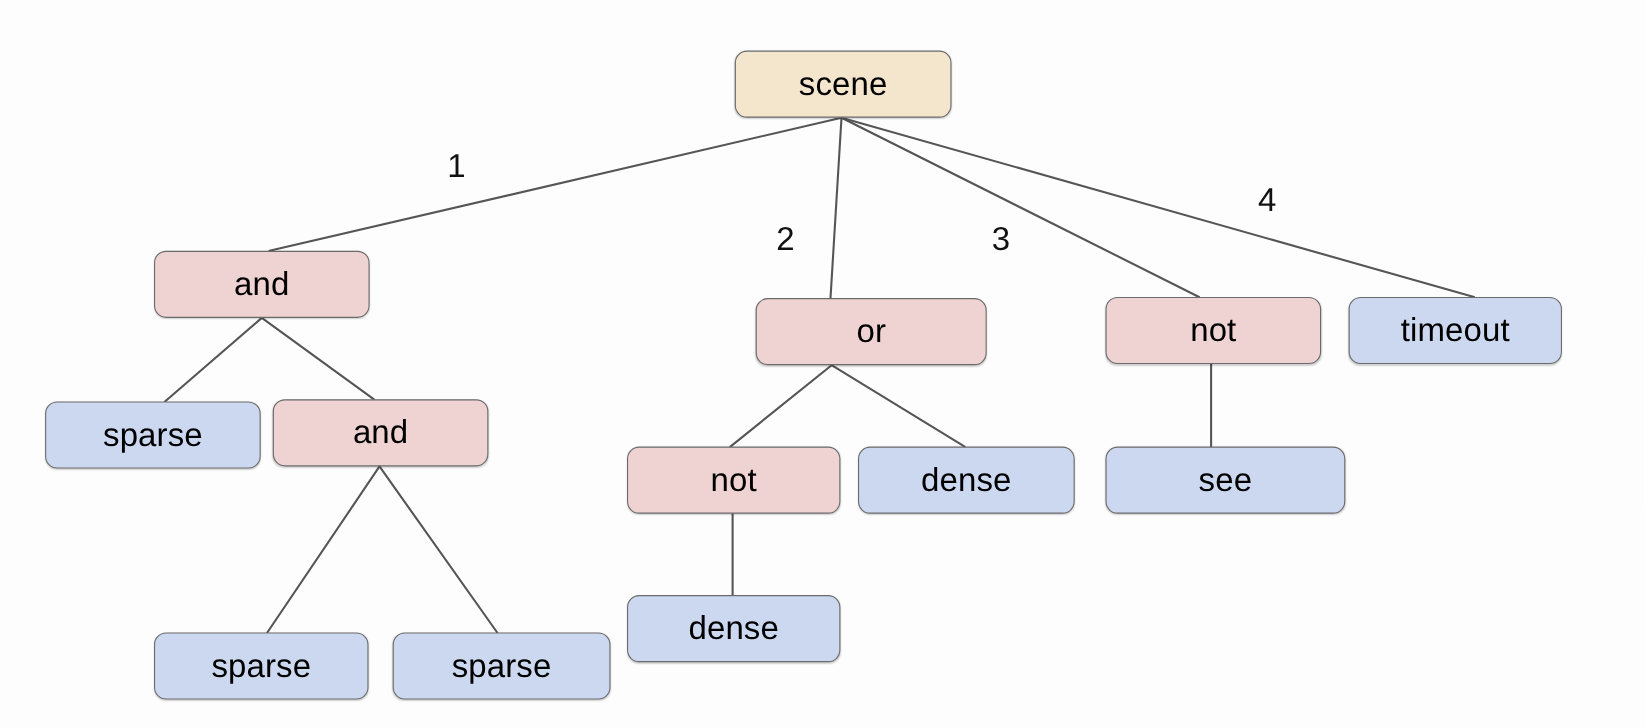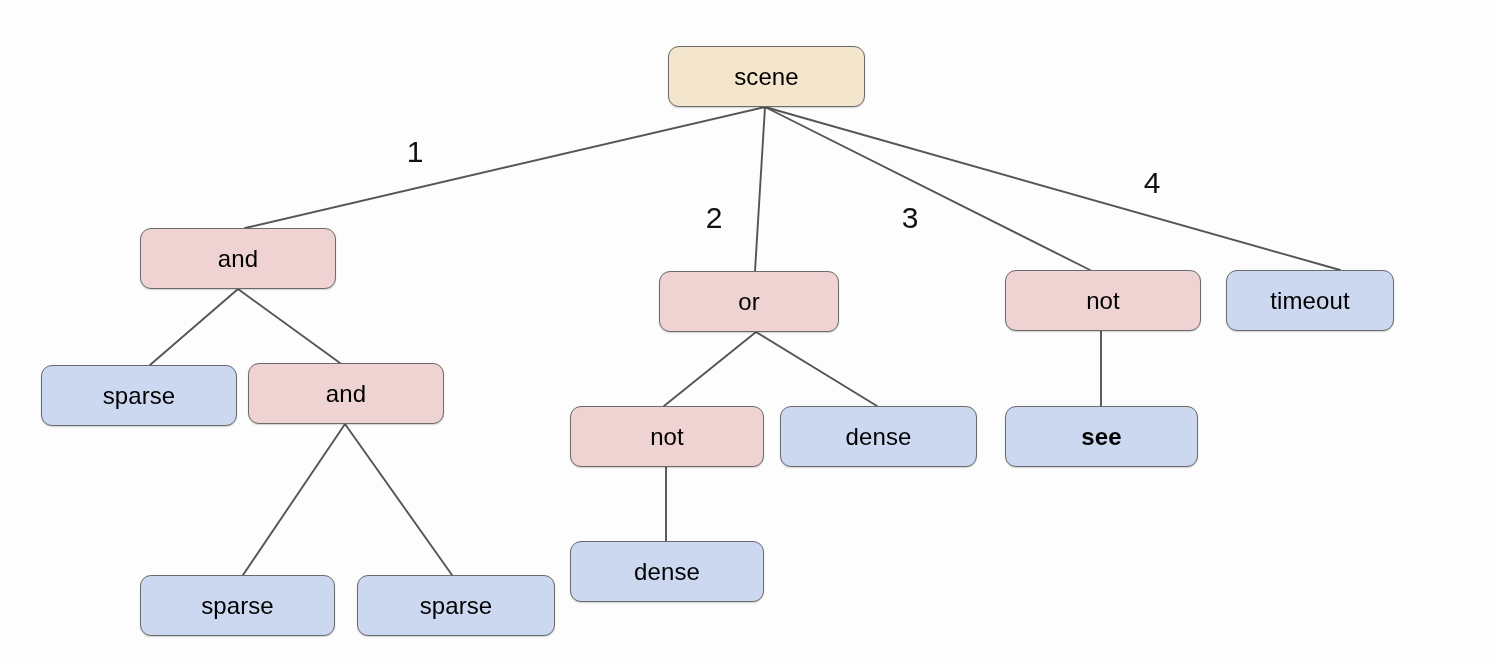--- a/index.html
+++ b/index.html
@@ -26,21 +26,21 @@
   }
   .node {
     position: absolute;
     box-sizing: border-box;
     display: flex;
     align-items: center;
     justify-content: center;
     border: 1.6px solid #6b6b6b;
     border-radius: 11px;
     color: #000000;
-    font-size: 24px;
+    font-size: 30px;
     line-height: 1;
     letter-spacing: 0.1px;
     white-space: nowrap;
     box-shadow: 0 1px 1.5px rgba(0,0,0,0.18);
   }
   .node.root    { background: #f4e5cd; }
   .node.op      { background: #eed3d2; justify-content: center; }
   .node.leaf    { background: #ccd8f0; }
   .edge-label {
     position: absolute;
@@ -71,42 +71,42 @@
       <line x1="1101" y1="331" x2="1101" y2="406" stroke="#555555" stroke-width="1.9" stroke-linecap="round"></line>
     </svg>
 
   <div id="node-layer">
       <div class="node root" style="left: 668px; top: 46px; width: 197px; height: 61px;">
         <span>scene</span>
       </div>
       <div class="node op" style="left: 140px; top: 228px; width: 196px; height: 61px;">
         <span>and</span>
       </div>
-      <div class="node op" style="left: 659px; top: 271px; width: 180px; height: 61px;">
+      <div class="node op" style="left: 687px; top: 271px; width: 210px; height: 61px;">
         <span>or</span>
       </div>
       <div class="node op" style="left: 1005px; top: 270px; width: 196px; height: 61px;">
         <span>not</span>
       </div>
-      <div class="node leaf" style="left: 1226px; top: 270px; width: 168px; height: 61px;">
+      <div class="node leaf" style="left: 1226px; top: 270px; width: 194px; height: 61px;">
         <span>timeout</span>
       </div>
       <div class="node leaf" style="left: 41px; top: 365px; width: 196px; height: 61px;">
         <span>sparse</span>
       </div>
       <div class="node op" style="left: 248px; top: 363px; width: 196px; height: 61px;">
         <span>and</span>
       </div>
       <div class="node op" style="left: 570px; top: 406px; width: 194px; height: 61px;">
         <span>not</span>
       </div>
       <div class="node leaf" style="left: 780px; top: 406px; width: 197px; height: 61px;">
         <span>dense</span>
       </div>
-      <div class="node leaf" style="left: 1005px; top: 406px; width: 193px; height: 61px; font-weight: bold;">
+      <div class="node leaf" style="left: 1005px; top: 406px; width: 218px; height: 61px;">
         <span>see</span>
       </div>
       <div class="node leaf" style="left: 570px; top: 541px; width: 194px; height: 61px;">
         <span>dense</span>
       </div>
       <div class="node leaf" style="left: 140px; top: 575px; width: 195px; height: 61px;">
         <span>sparse</span>
       </div>
       <div class="node leaf" style="left: 357px; top: 575px; width: 198px; height: 61px;">
         <span>sparse</span>

